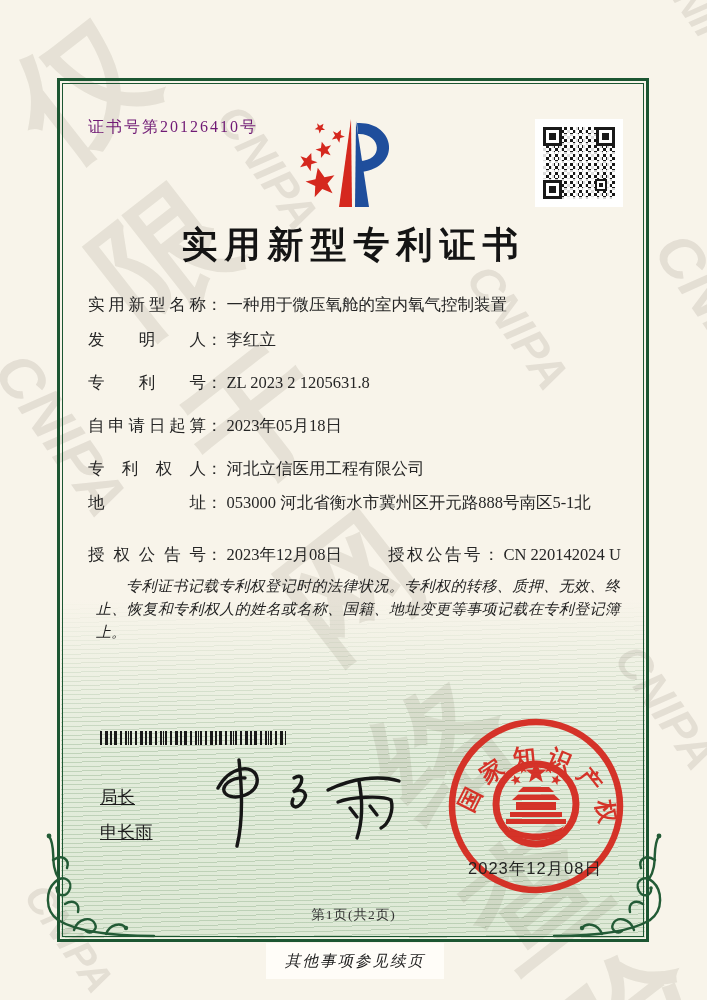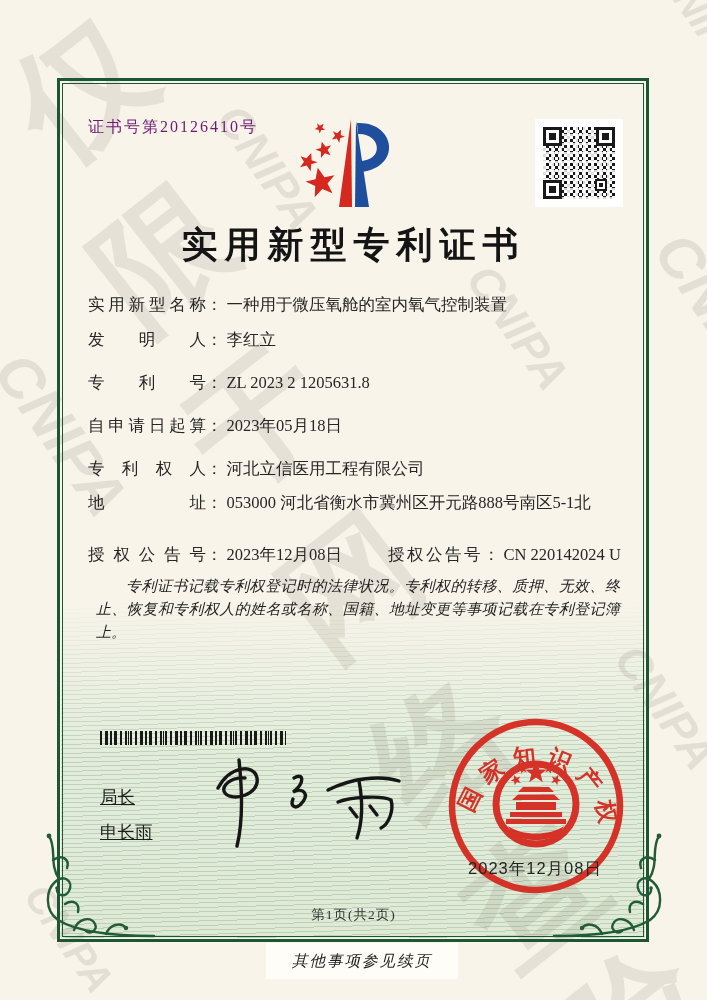--- a/index.html
+++ b/index.html
@@ -87,21 +87,21 @@
   .signer { position:absolute; left:100px; top:785px; z-index:4;
             font-family:"Liberation Sans", sans-serif; font-size:17.5px; color:#1d1d1d;text-decoration:underline; }
   .signer div { margin-bottom:11px; }
   .signature { position:absolute; left:192px; top:748px; z-index:4; }
   .seal { position:absolute; left:446px; top:716px; z-index:6; opacity:.94; }
   .page-num {
     position:absolute; left:64px; right:64px; top:906px; z-index:4;
     text-align:center; font-size:13.5px; letter-spacing:1px; color:#333;
   }
   .cont-note {
-    position:absolute; left:266px; top:943px; width:192px; height:36px; z-index:4;
+    position:absolute; left:266px; top:943px; width:178px; height:36px; z-index:4;
     background:#fffdf8; text-align:center; line-height:36px;
     font-style:italic; font-size:15.5px; color:#1e1e1e; letter-spacing:2px;
   }
 </style>
 </head>
 <body>
 
 <div class="page">
 
   <div class="wm char" style="left:18px;  top:0px;">仅</div>

